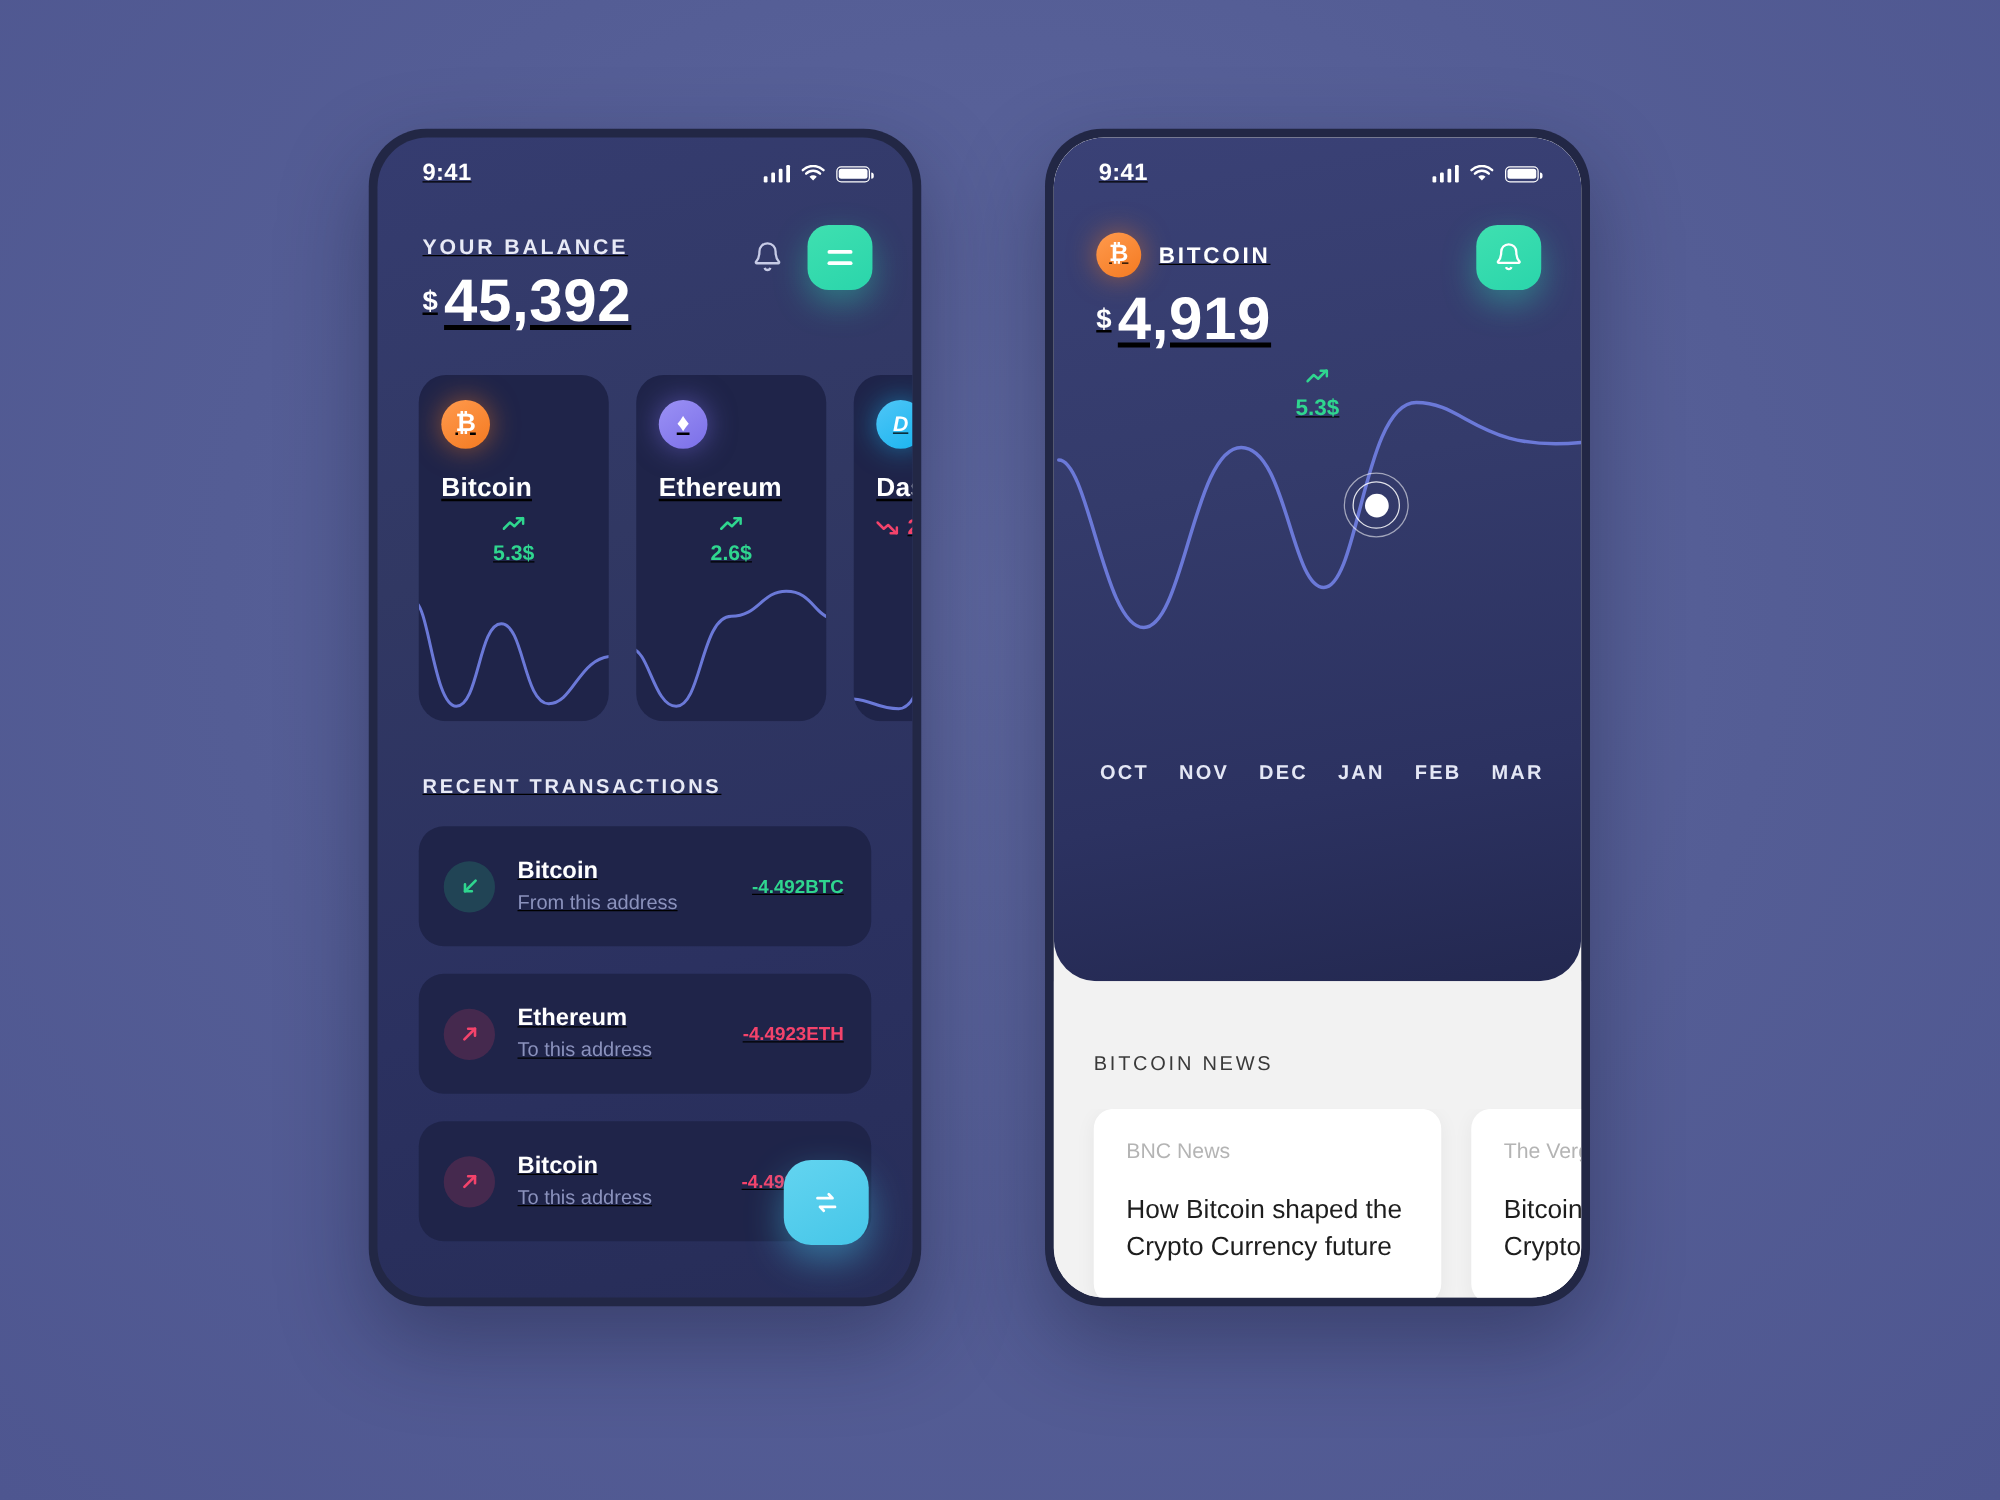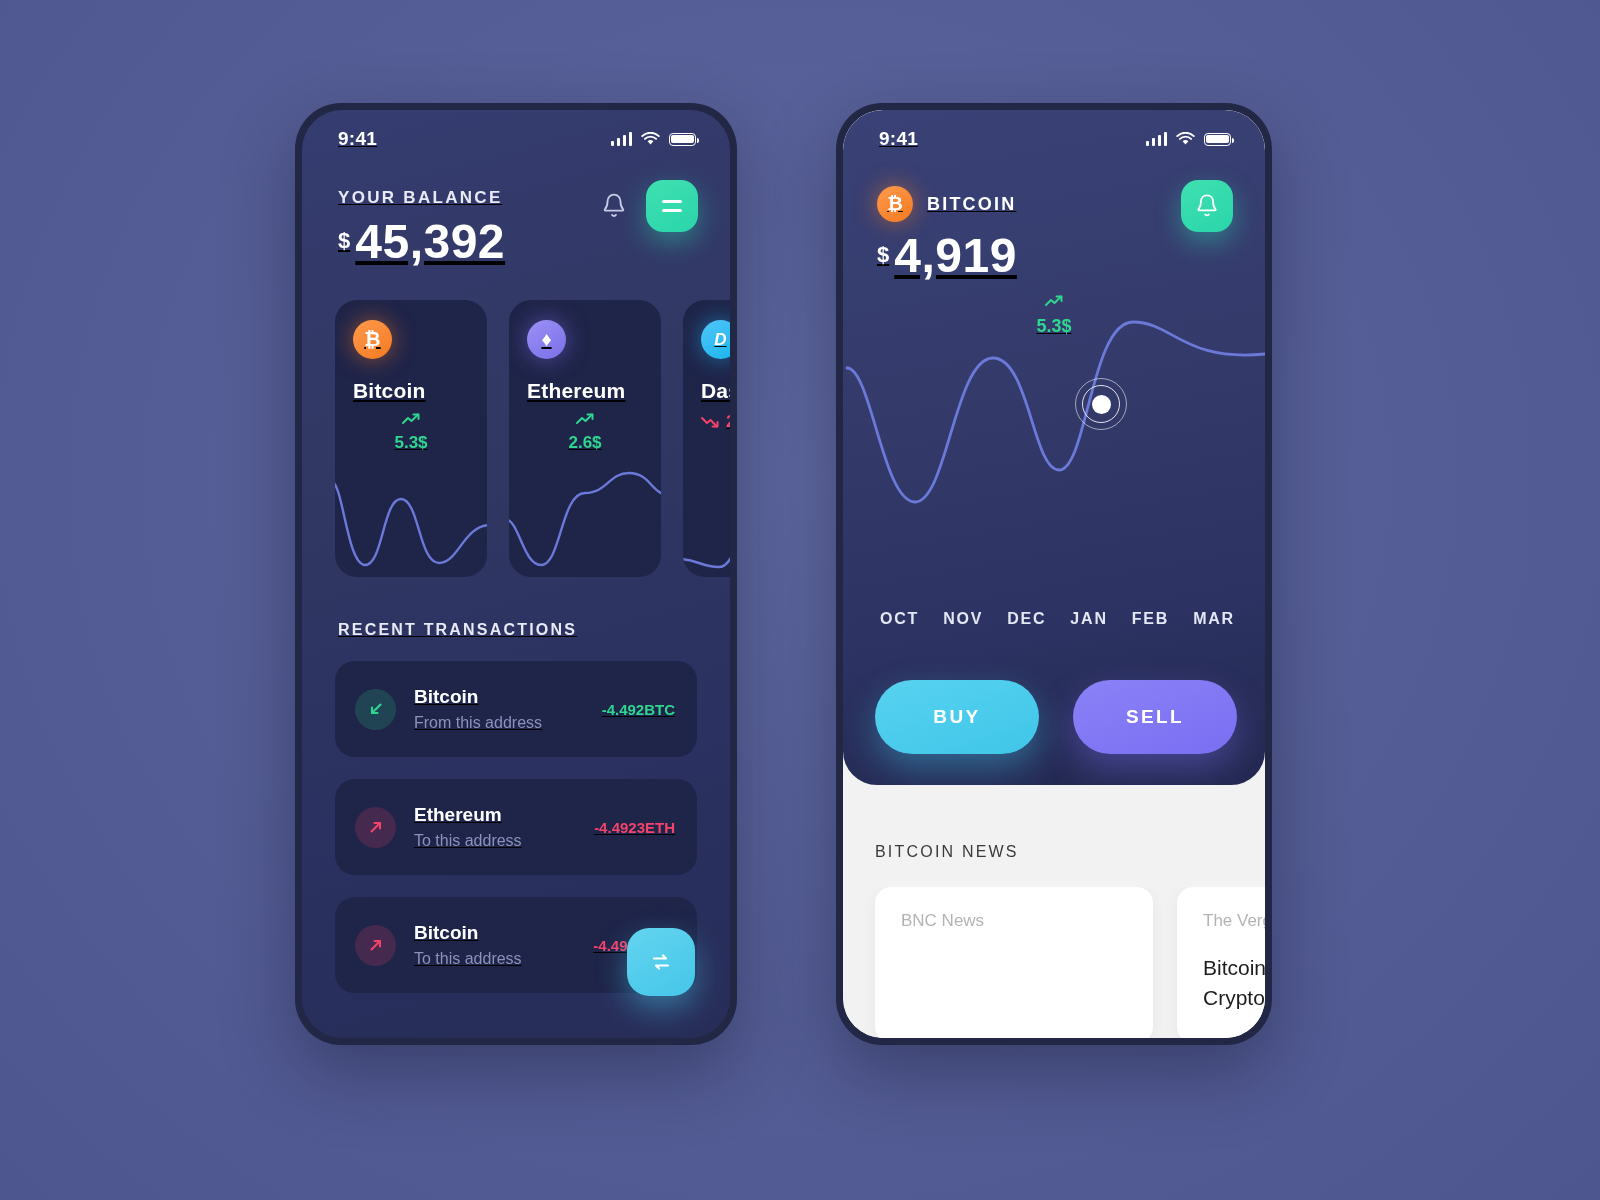--- a/index.html
+++ b/index.html
@@ -449,31 +449,28 @@
 
     <div class="months">
       <span>OCT</span>
       <span>NOV</span>
       <span>DEC</span>
       <span>JAN</span>
       <span>FEB</span>
       <span>MAR</span>
     </div>
 
-    <div class="trade-btns">
-      <button class="trade-btn btn-buy">BUY</button>
-      <button class="trade-btn btn-sell">SELL</button>
-    </div>
   </div>
 
   <div class="news-area">
     <div class="news-title">BITCOIN NEWS</div>
     <div class="news-row">
       <div class="news-card">
         <div class="news-src">BNC News</div>
+        <div class="news-headline">How Bitcoin shaped the Crypto Currency future</div>
       </div>
       <div class="news-card">
         <div class="news-src">The Verge</div>
         <div class="news-headline">Bitcoin has shaped the Crypto</div>
       </div>
     </div>
   </div>
 
  </div>
 </div>

